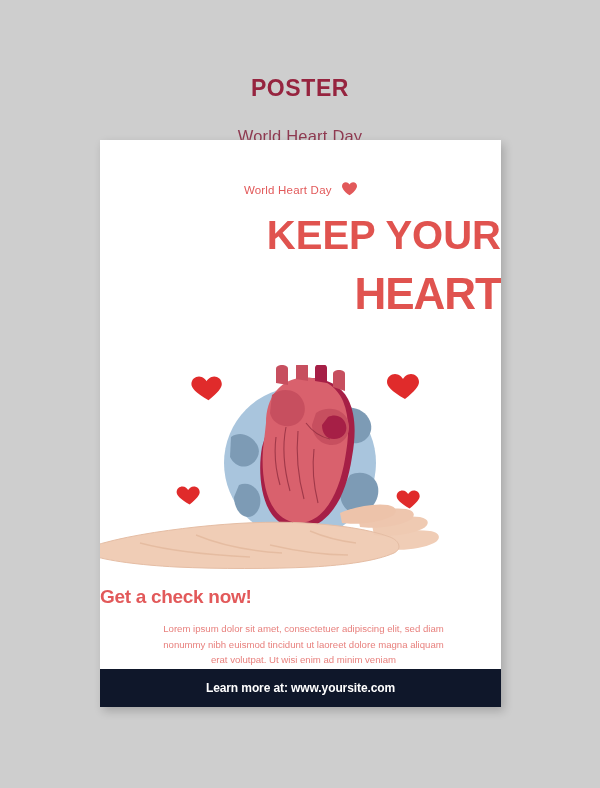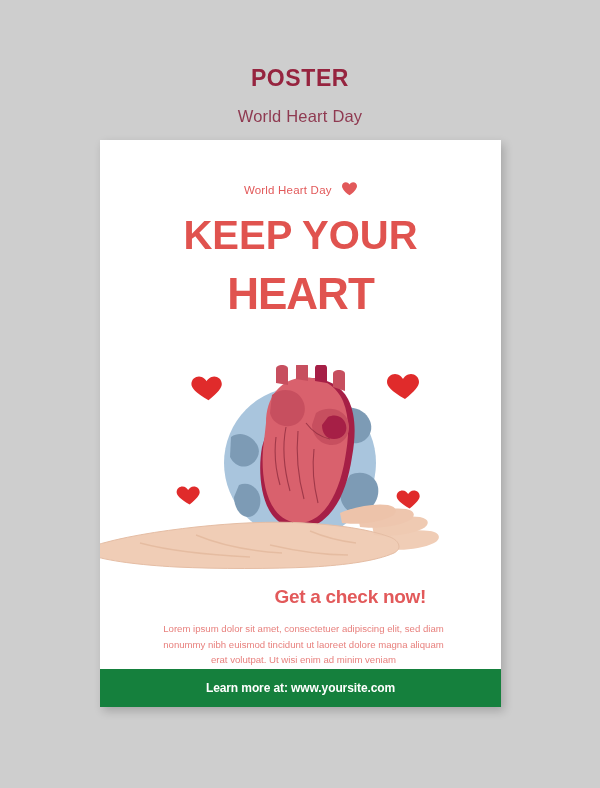--- a/index.html
+++ b/index.html
@@ -16,21 +16,21 @@
   }
 
   
   #mockup-header {
     position: absolute;
     top: 0; left: 0;
     width: 600px;
     text-align: center;
   }
   #mockup-title {
-    margin: 8px;
+    margin: 18px;
     padding-top: 58px;
     font-size: 23px;
     font-weight: bold;
     letter-spacing: 0.6px;
     color: #96243f;
     line-height: 1.05;
   }
   #mockup-subtitle {
     margin: 0;
     padding-top: 9px;
@@ -66,21 +66,21 @@
   .poster-eyebrow .eyebrow-heart {
     display: inline-block;
     vertical-align: -2px;
     margin-left: 7px;
   }
 
   .headline {
     position: absolute;
     left: 0;
     width: 401px;
-    text-align: center;
+    text-align: right;
     color: #e0534f;
     font-weight: bold;
     letter-spacing: -0.5px;
     line-height: 1;
     white-space: nowrap;
   }
   #headline-1 { top: 75px;  font-size: 40px; letter-spacing: 0px; }
   #headline-2 { top: 132px; font-size: 44px; letter-spacing: -1px; }
   #headline-3 { top: 178px; font-size: 40px; letter-spacing: -0.2px; }
 
@@ -93,21 +93,21 @@
     height: 240px;
   }
   #illustration svg { display: block; }
 
   
   #cta {
     position: absolute;
     left: 0;
     top: 446px;
     width: 326px;
-    text-align: right;
+    text-align: left;
     font-size: 19px;
     font-weight: bold;
     letter-spacing: -0.3px;
     color: #e2595a;
   }
   #body-copy {
     position: absolute;
     left: 58px;
     top: 481px;
     width: 291px;
@@ -116,21 +116,21 @@
     line-height: 1.62;
     color: #e8817e;
   }
 
   #footer-bar {
     position: absolute;
     left: 0;
     bottom: 0;
     width: 401px;
     height: 38px;
-    background: #15803d;
+    background: #0f172a;
   }
   #footer-text {
     position: absolute;
     left: 0; top: 0;
     width: 401px;
     line-height: 38px;
     text-align: center;
     color: #ffffff;
     font-size: 12px;
     font-weight: bold;

